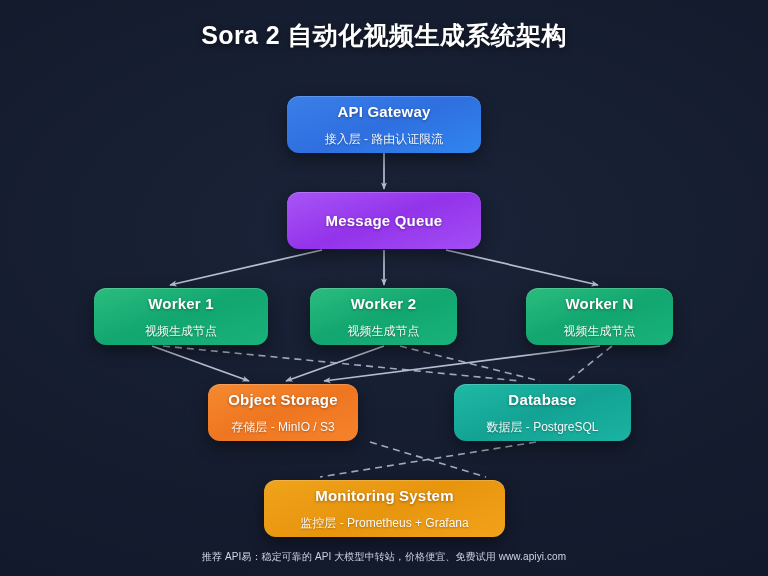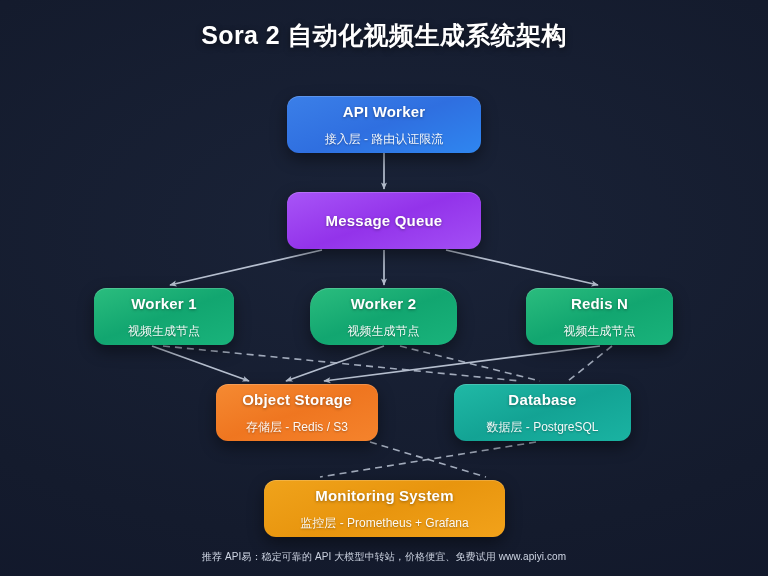--- a/index.html
+++ b/index.html
@@ -79,34 +79,33 @@
   
   #node-api-gateway {
     left: 287px; top: 96px; width: 194px; height: 57px;
     background: linear-gradient(160deg, #3b7fe8 0%, #2f6fe0 50%, #2f86f0 100%);
   }
   #node-message-queue {
     left: 287px; top: 192px; width: 194px; height: 57px;
     background: linear-gradient(160deg, #a855f7 0%, #9333ea 50%, #a34ff5 100%);
   }
   #node-worker-1 {
-    left: 94px; top: 288px; width: 140px; height: 57px;
+    left: 94px; top: 288px; width: 174px; height: 57px;
     background: linear-gradient(160deg, #2bbd7e 0%, #12a670 50%, #19b37b 100%);
   }
   #node-worker-2 {
     left: 310px; top: 288px; width: 147px; height: 57px;
     background: linear-gradient(160deg, #2bbd7e 0%, #12a670 50%, #19b37b 100%);
-    border-radius: 19px;
   }
   #node-worker-n {
     left: 526px; top: 288px; width: 147px; height: 57px;
     background: linear-gradient(160deg, #2bbd7e 0%, #12a670 50%, #19b37b 100%);
   }
   #node-object-storage {
-    left: 216px; top: 384px; width: 162px; height: 57px;
+    left: 208px; top: 384px; width: 150px; height: 57px;
     background: linear-gradient(160deg, #f58a32 0%, #ef7620 50%, #f5832c 100%);
   }
   #node-database {
     left: 454px; top: 384px; width: 177px; height: 57px;
     background: linear-gradient(160deg, #20b9a6 0%, #13a394 50%, #1ab3a2 100%);
   }
   #node-monitoring {
     left: 264px; top: 480px; width: 241px; height: 57px;
     background: linear-gradient(160deg, #f0a31b 0%, #e8950e 50%, #f2a21a 100%);
   }
@@ -149,46 +148,46 @@
 
     <line x1="163" y1="346" x2="520" y2="381" stroke="#b6bfcf" stroke-width="1.6" stroke-dasharray="7 5" opacity="0.88"></line>
     <line x1="400" y1="346" x2="540" y2="381" stroke="#b6bfcf" stroke-width="1.6" stroke-dasharray="7 5" opacity="0.88"></line>
     <line x1="612" y1="346" x2="568" y2="381" stroke="#b6bfcf" stroke-width="1.6" stroke-dasharray="7 5" opacity="0.88"></line>
 
     <line x1="370" y1="442" x2="486" y2="477" stroke="#b6bfcf" stroke-width="1.6" stroke-dasharray="7 5" opacity="0.88"></line>
     <line x1="716" y1="442" x2="500" y2="477" stroke="#b6bfcf" stroke-width="1.6" stroke-dasharray="7 5" opacity="0.88" transform="translate(-180,0)"></line>
   </svg>
 
   <div class="node" id="node-api-gateway">
-    <div class="node-title">API Worker</div>
+    <div class="node-title">API Gateway</div>
     <div class="node-sub">接入层 - 路由认证限流</div>
   </div>
 
   <div class="node" id="node-message-queue">
     <div class="node-title">Message Queue</div>
   </div>
 
   <div class="node" id="node-worker-1">
     <div class="node-title">Worker 1</div>
     <div class="node-sub">视频生成节点</div>
   </div>
 
   <div class="node" id="node-worker-2">
     <div class="node-title">Worker 2</div>
     <div class="node-sub">视频生成节点</div>
   </div>
 
   <div class="node" id="node-worker-n">
-    <div class="node-title">Redis N</div>
+    <div class="node-title">Worker N</div>
     <div class="node-sub">视频生成节点</div>
   </div>
 
   <div class="node" id="node-object-storage">
     <div class="node-title">Object Storage</div>
-    <div class="node-sub">存储层 - Redis / S3</div>
+    <div class="node-sub">存储层 - MinIO / S3</div>
   </div>
 
   <div class="node" id="node-monitoring">
     <div class="node-title">Monitoring System</div>
     <div class="node-sub">监控层 - Prometheus + Grafana</div>
   </div>
 
   <div class="node" id="node-database">
     <div class="node-title">Database</div>
     <div class="node-sub">数据层 - PostgreSQL</div>

